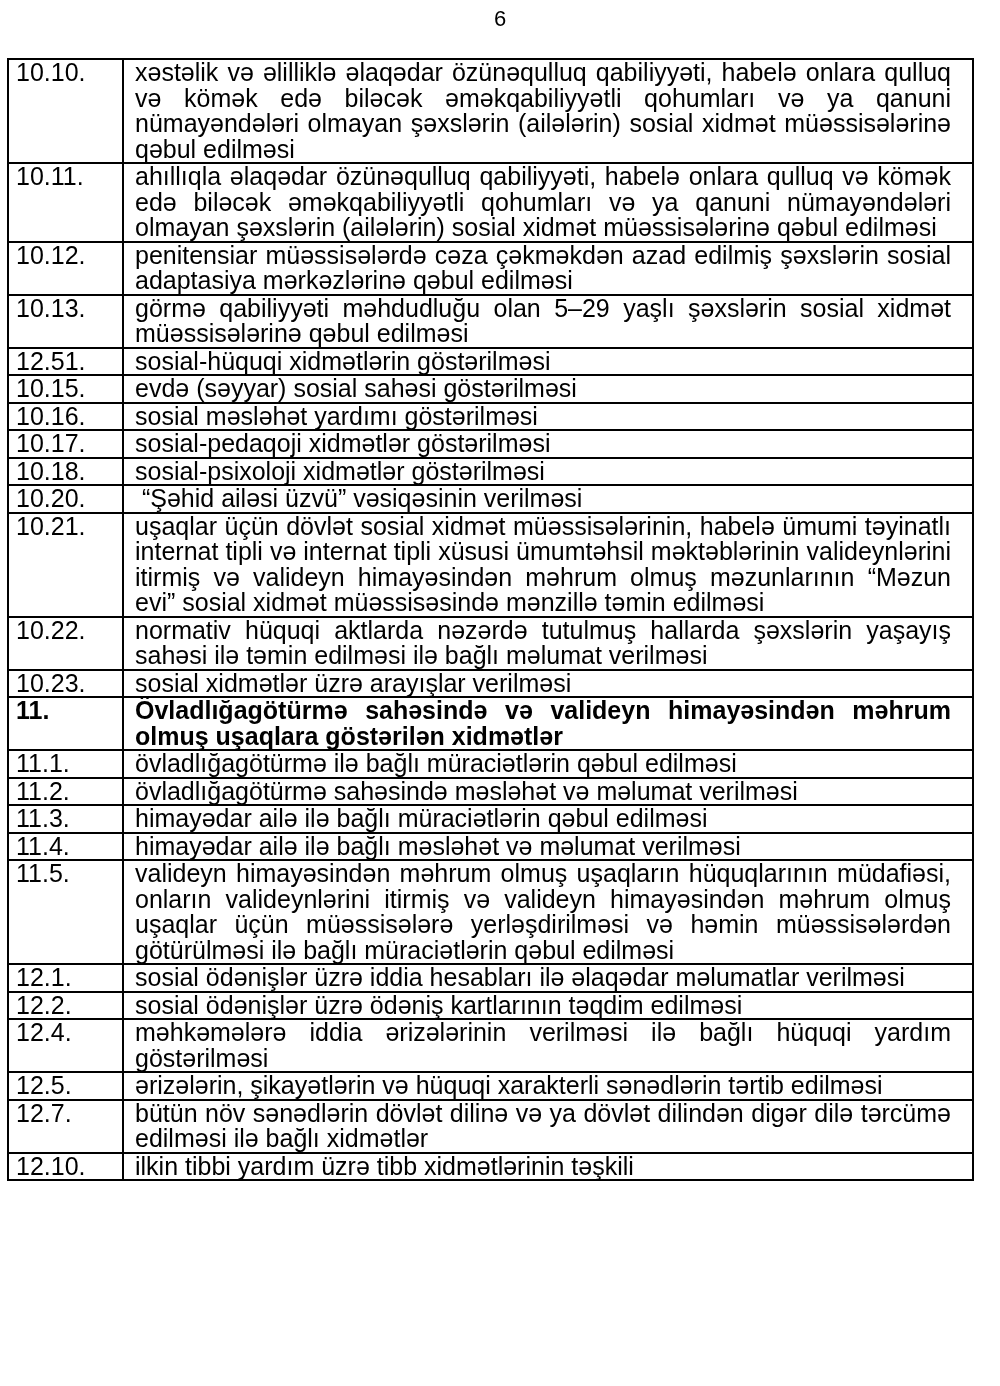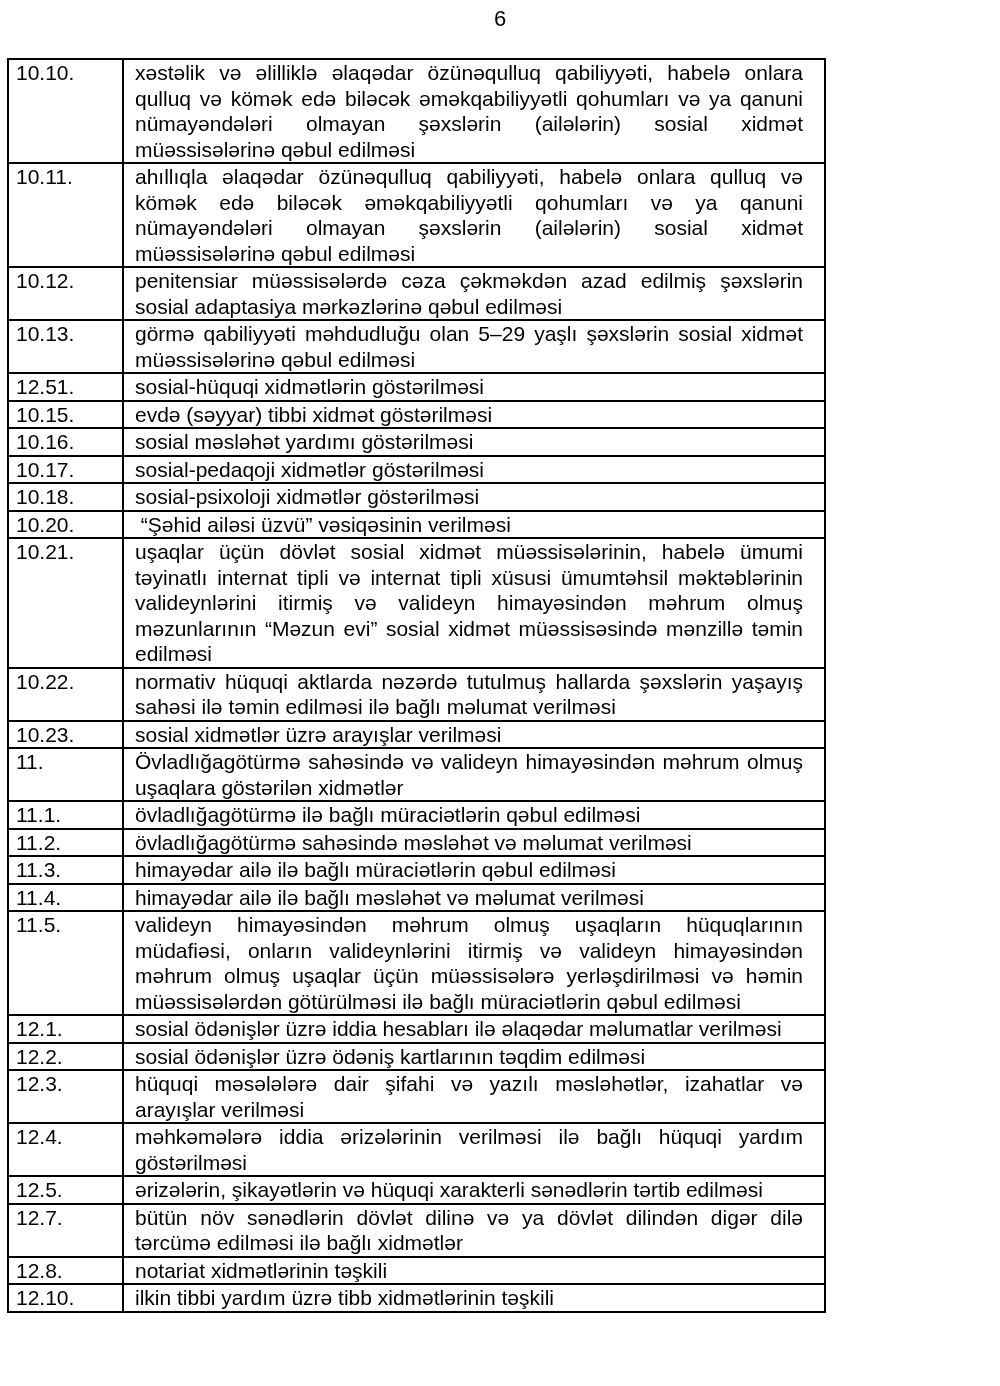--- a/index.html
+++ b/index.html
@@ -22,44 +22,44 @@
     left: 0;
     width: 1000px;
     text-align: center;
     font-size: 22px;
     line-height: 26px;
   }
   table.services-table {
     position: absolute;
     top: 58px;
     left: 7px;
-    width: 819px;
+    width: 967px;
     border-collapse: collapse;
     table-layout: fixed;
-    font-size: 21px;
+    font-size: 25px;
   }
   .col-num  { width: 115px; }
   .col-desc { width: auto; }
   td {
     border: 2px solid #000000;
     vertical-align: top;
     padding: 0;
     line-height: 25.5px;
   }
   td.num {
     padding-left: 7px;
     padding-right: 4px;
   }
   td.desc {
     padding-left: 11px;
     padding-right: 21px;
     text-align: justify;
   }
   tr.bold td {
-    font-weight: normal;
+    font-weight: bold;
   }
 </style>
 </head>
 <body>
 
 <div class="page">
   <div class="page-number">6</div>
 
   <table class="services-table">
     <colgroup>
@@ -82,21 +82,21 @@
         <tr>
     <td class="num">10.13.</td>
     <td class="desc">görmə qabiliyyəti məhdudluğu olan 5–29 yaşlı şəxslərin sosial xidmət müəssisələrinə qəbul edilməsi</td>
   </tr>
         <tr>
     <td class="num">12.51.</td>
     <td class="desc">sosial-hüquqi xidmətlərin göstərilməsi</td>
   </tr>
         <tr>
     <td class="num">10.15.</td>
-    <td class="desc">evdə (səyyar) tibbi xidmət göstərilməsi</td>
+    <td class="desc">evdə (səyyar) sosial sahəsi göstərilməsi</td>
   </tr>
         <tr>
     <td class="num">10.16.</td>
     <td class="desc">sosial məsləhət yardımı göstərilməsi</td>
   </tr>
         <tr>
     <td class="num">10.17.</td>
     <td class="desc">sosial-pedaqoji xidmətlər göstərilməsi</td>
   </tr>
         <tr>
@@ -145,38 +145,30 @@
   </tr>
         <tr>
     <td class="num">12.1.</td>
     <td class="desc">sosial ödənişlər üzrə iddia hesabları ilə əlaqədar məlumatlar verilməsi</td>
   </tr>
         <tr>
     <td class="num">12.2.</td>
     <td class="desc">sosial ödənişlər üzrə ödəniş kartlarının təqdim edilməsi</td>
   </tr>
         <tr>
-    <td class="num">12.3.</td>
-    <td class="desc">hüquqi məsələlərə dair şifahi və yazılı məsləhətlər, izahatlar və arayışlar verilməsi</td>
-  </tr>
-        <tr>
     <td class="num">12.4.</td>
     <td class="desc">məhkəmələrə iddia ərizələrinin verilməsi ilə bağlı hüquqi yardım göstərilməsi</td>
   </tr>
         <tr>
     <td class="num">12.5.</td>
     <td class="desc">ərizələrin, şikayətlərin və hüquqi xarakterli sənədlərin tərtib edilməsi</td>
   </tr>
         <tr>
     <td class="num">12.7.</td>
     <td class="desc">bütün növ sənədlərin dövlət dilinə və ya dövlət dilindən digər dilə tərcümə edilməsi ilə bağlı xidmətlər</td>
   </tr>
         <tr>
-    <td class="num">12.8.</td>
-    <td class="desc">notariat xidmətlərinin təşkili</td>
-  </tr>
-        <tr>
     <td class="num">12.10.</td>
     <td class="desc">ilkin tibbi yardım üzrə tibb xidmətlərinin təşkili</td>
   </tr>
       </tbody>
   </table>
 </div>
 
 </body></html>

